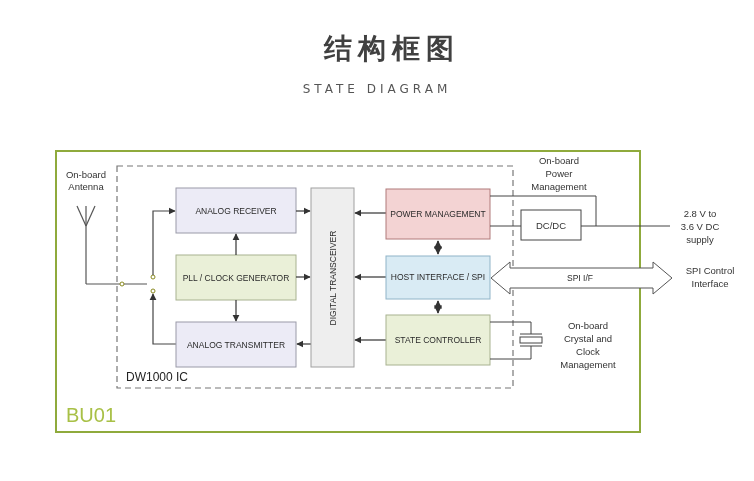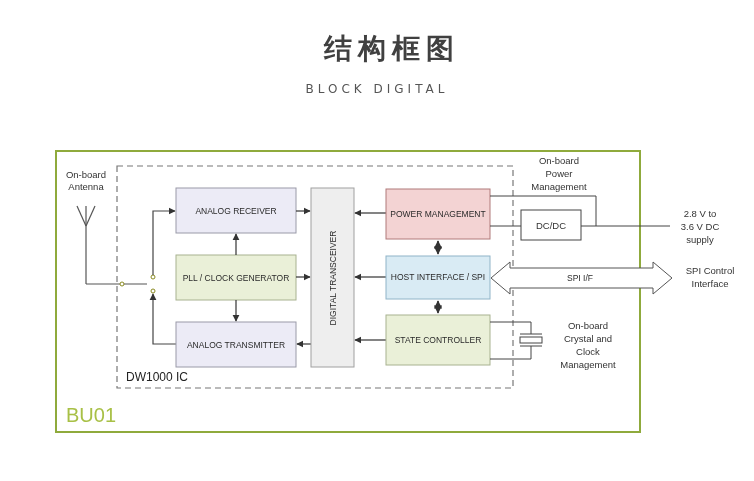--- a/index.html
+++ b/index.html
@@ -9,21 +9,21 @@
   svg#diagram { position: absolute; left: 0; top: 0; }
   .blk-text { font-family: "Liberation Sans", sans-serif; font-size: 8.5px; fill: #2a2a2a; }
   .lbl { font-family: "Liberation Sans", sans-serif; font-size: 9.5px; fill: #333333; }
   .ic-label { font-family: "Liberation Sans", sans-serif; font-size: 12px; fill: #222222; }
   .board-label { font-family: "Liberation Sans", sans-serif; font-size: 20px; fill: #a8c046; }
 </style>
 </head>
 <body>
 
 <div class="title-cn">结构框图</div>
-<div class="title-en">BLOCK DIGITAL</div>
+<div class="title-en">STATE DIAGRAM</div>
 
 <svg id="diagram" width="754" height="481" viewBox="0 0 754 481">
   <defs>
     <marker id="arr" viewBox="0 0 10 10" refX="9" refY="5" markerWidth="6" markerHeight="6" orient="auto-start-reverse">
       <path d="M0,0 L10,5 L0,10 z" fill="#333"></path>
     </marker>
   </defs>
 
   <rect x="56" y="151" width="584" height="281" fill="#ffffff" stroke="#8faa3c" stroke-width="2"></rect>
   <text class="board-label" x="66" y="422">BU01</text>

